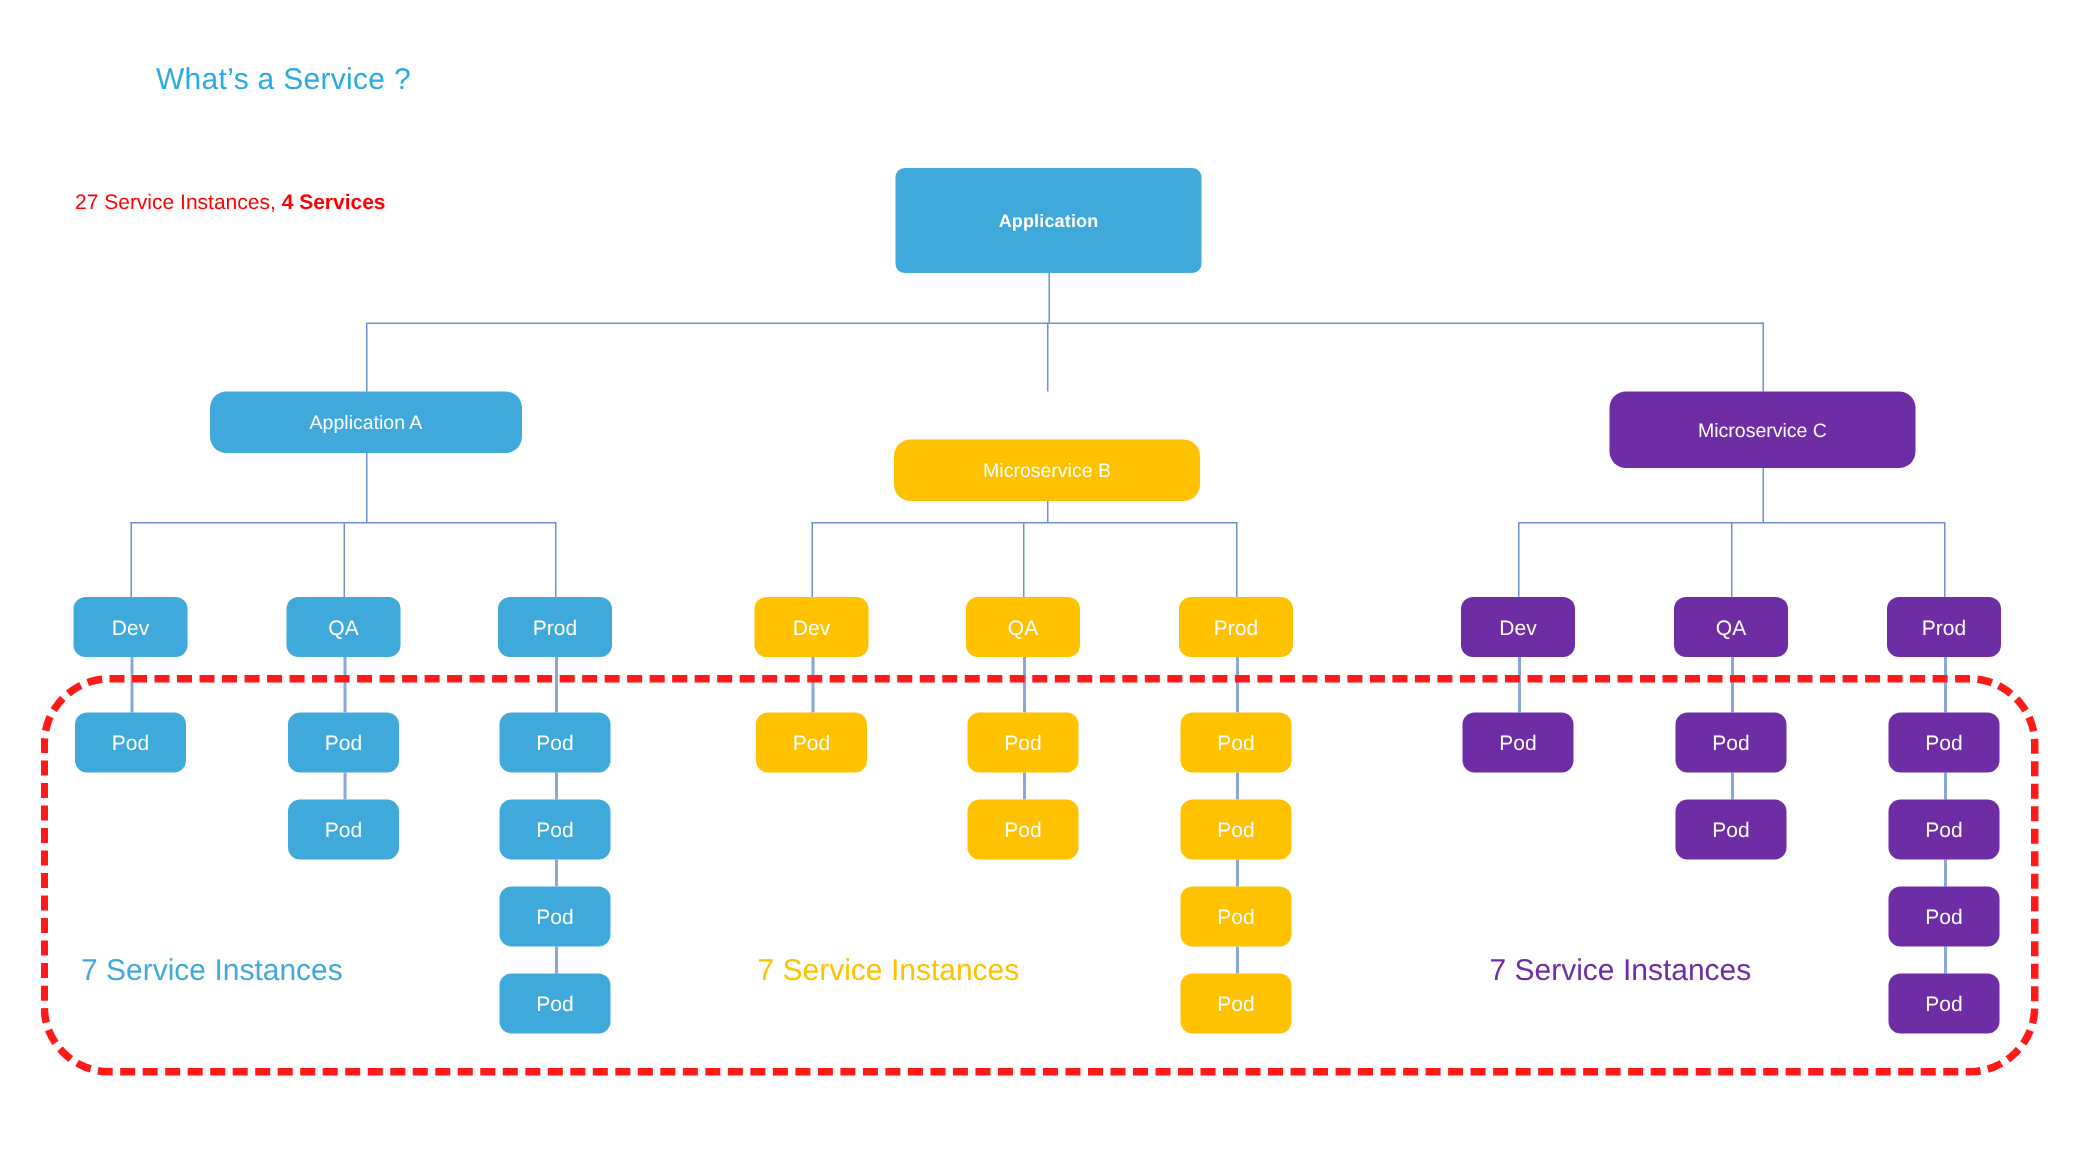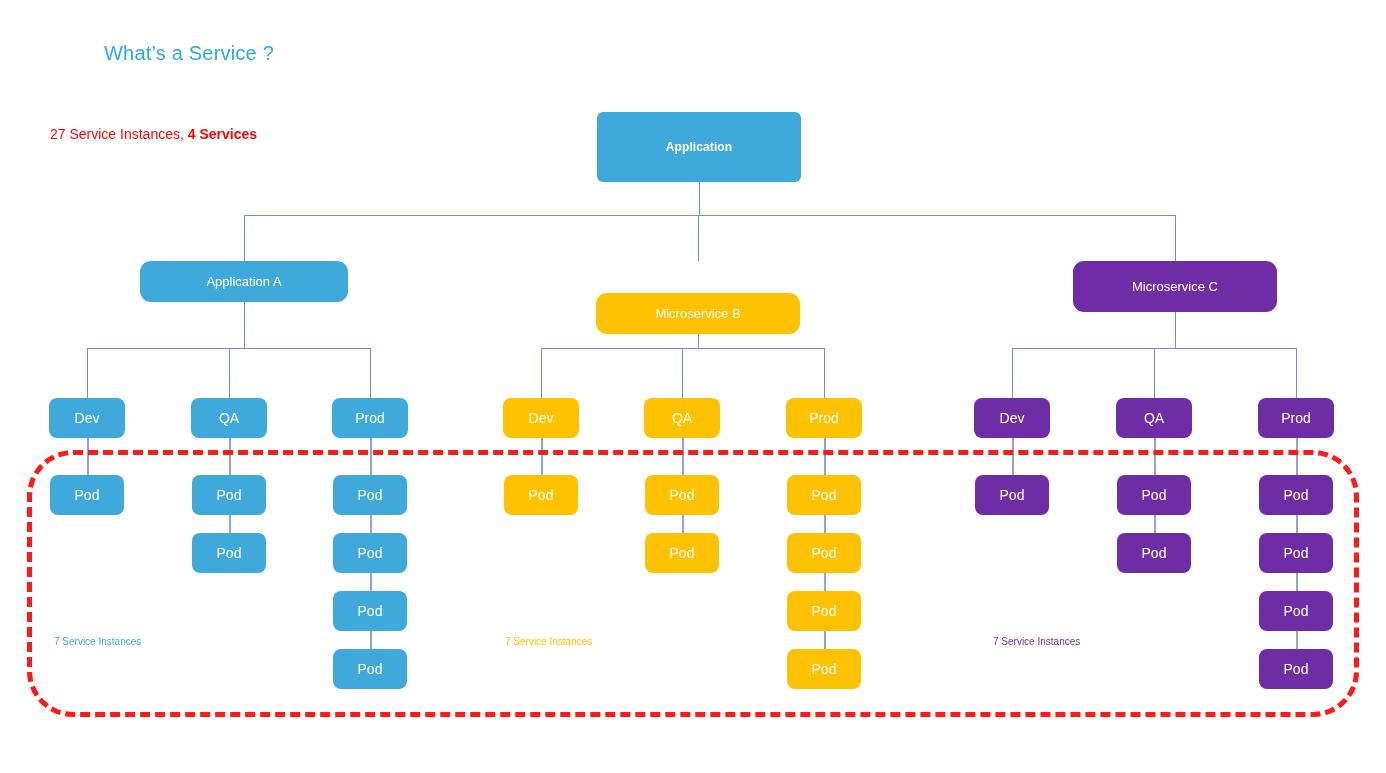--- a/index.html
+++ b/index.html
@@ -41,21 +41,21 @@
   .node.pod{border-radius:8px;font-size:14px;}
 
   
   .line{position:absolute;background:#6f8fd0;}
   .line.v{width:1px;}
   .line.h{height:1px;}
   .line.pod-link{background:#8ba6dd;width:2px;}
 
   
   .inst-label{
-    position:absolute;font-size:10px;white-space:nowrap;
+    position:absolute;font-size:20px;white-space:nowrap;
   }
   .inst-label.blue{color:#3FA9DB;}
   .inst-label.yellow{color:#FFC200;}
   .inst-label.purple{color:#6E2CA5;}
 
   
   .highlight{
     position:absolute;box-sizing:border-box;
     border:5px dashed #FF1A1A;
     border-radius:46px;

